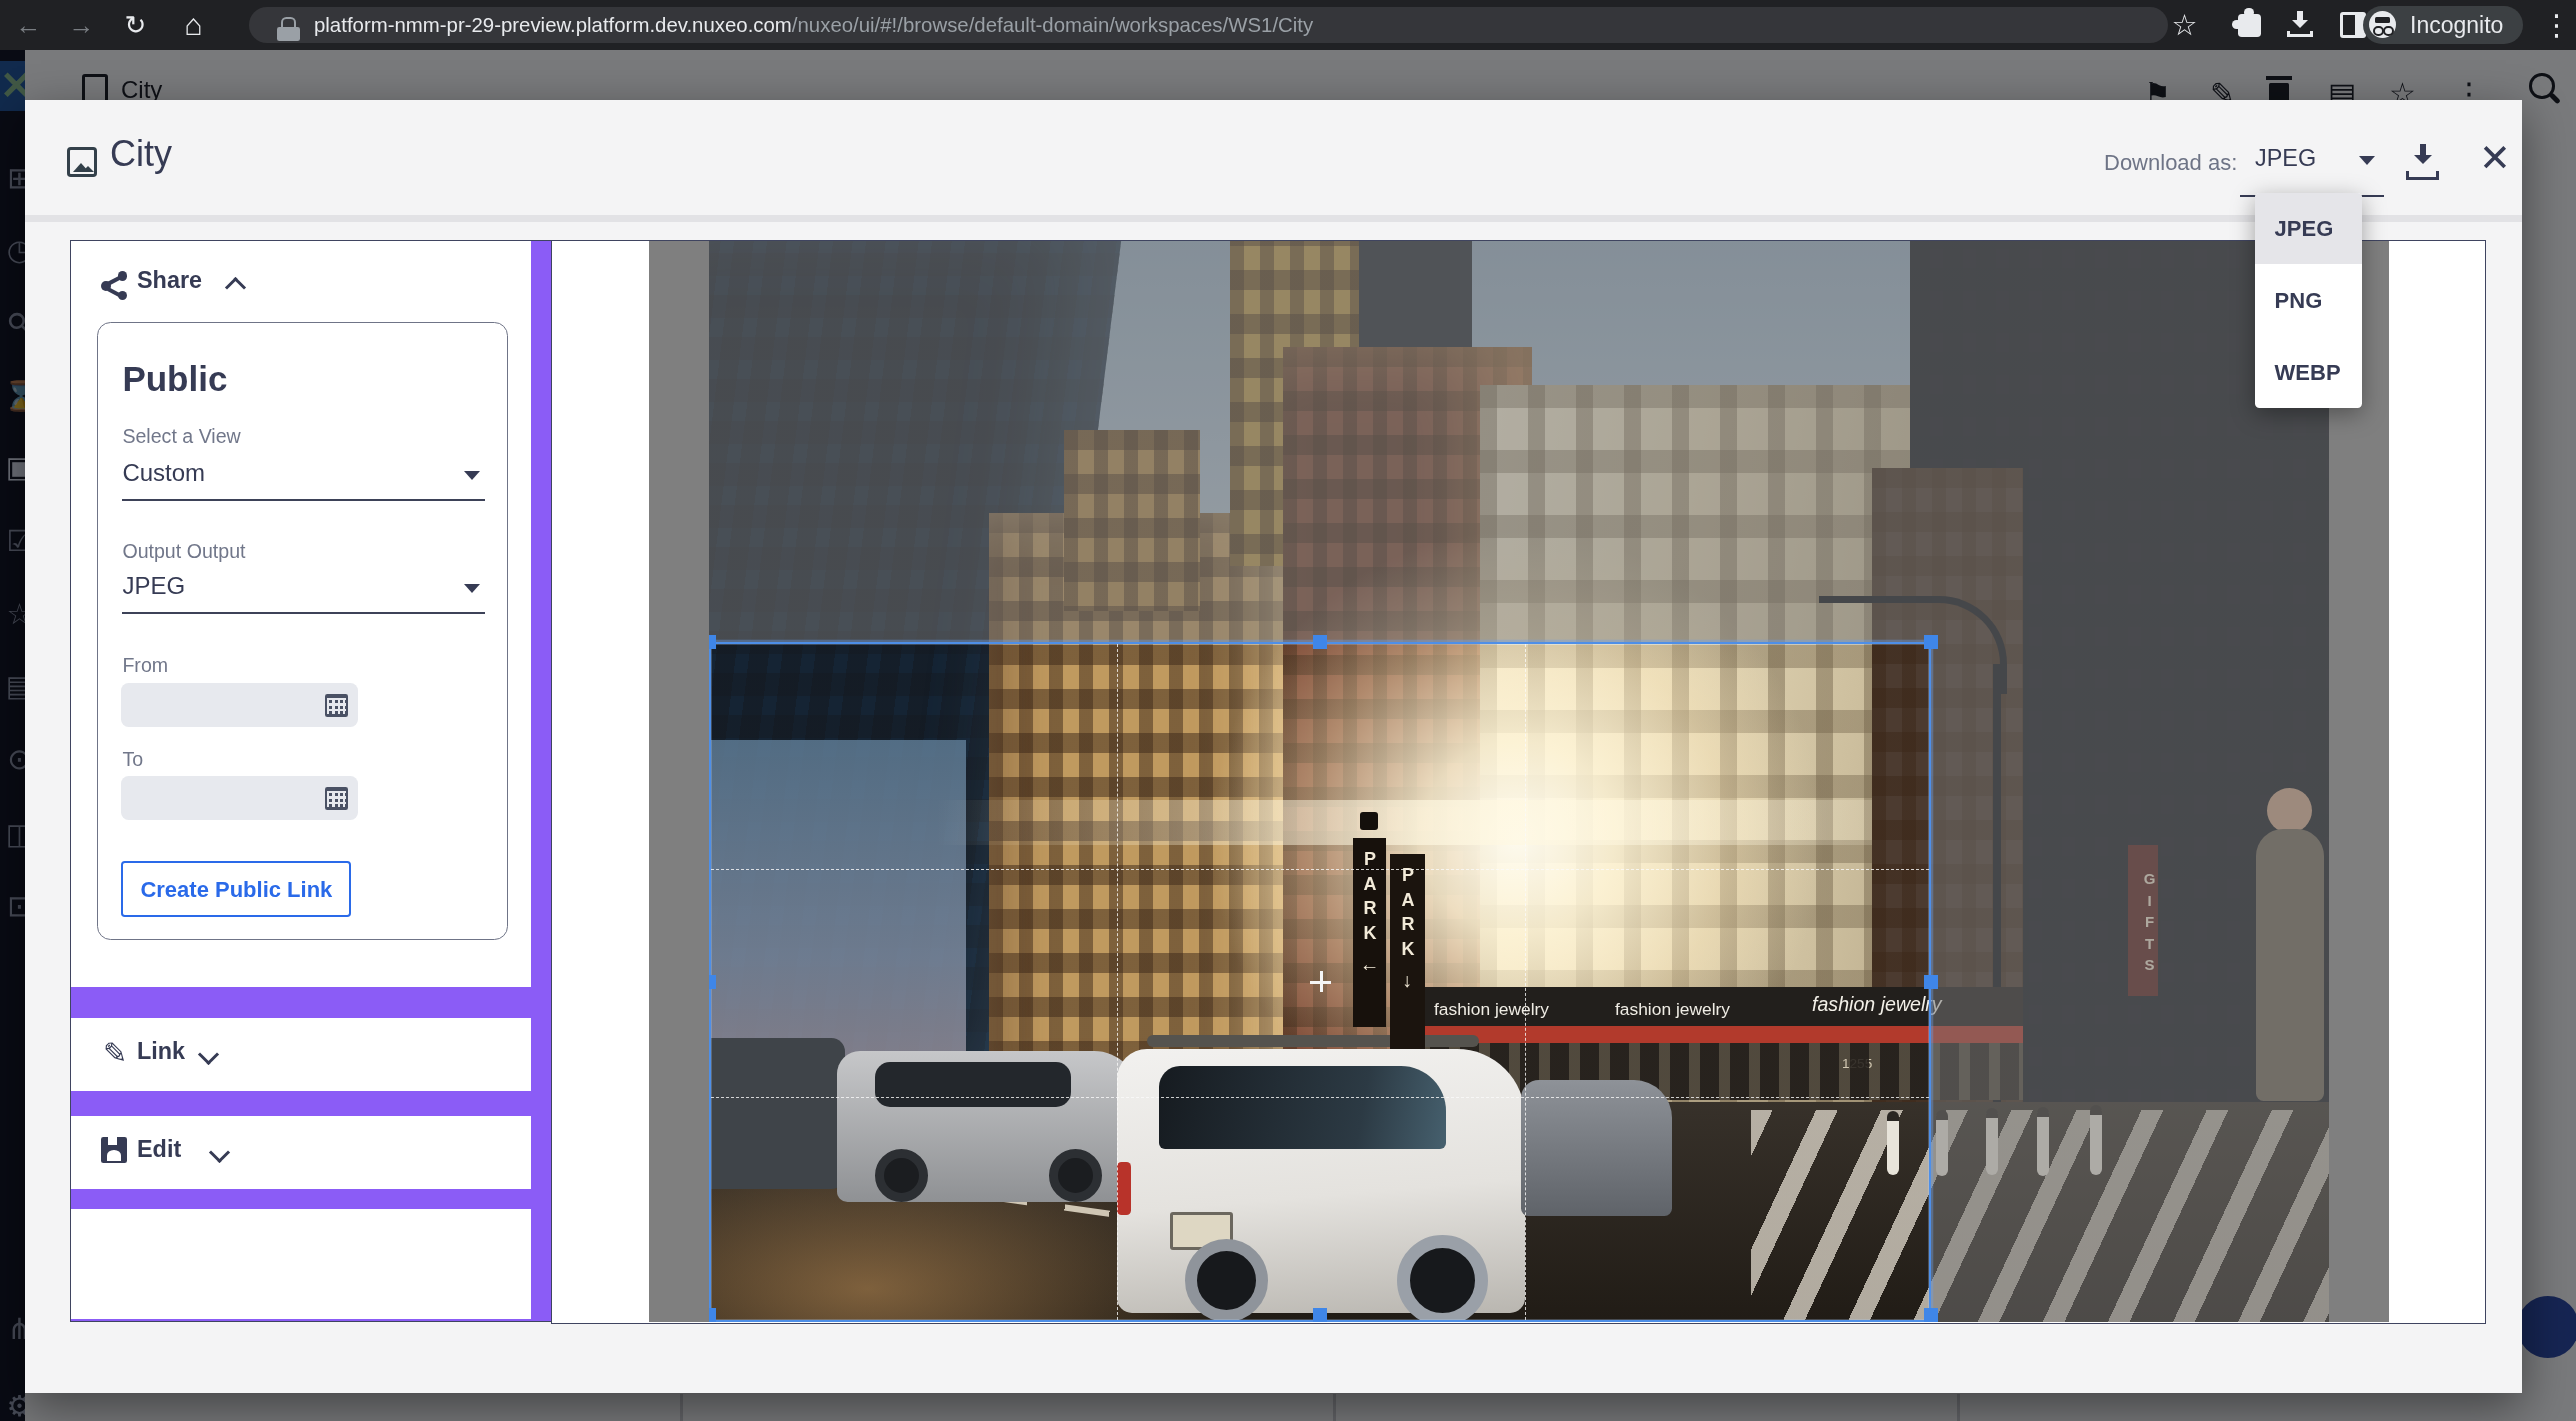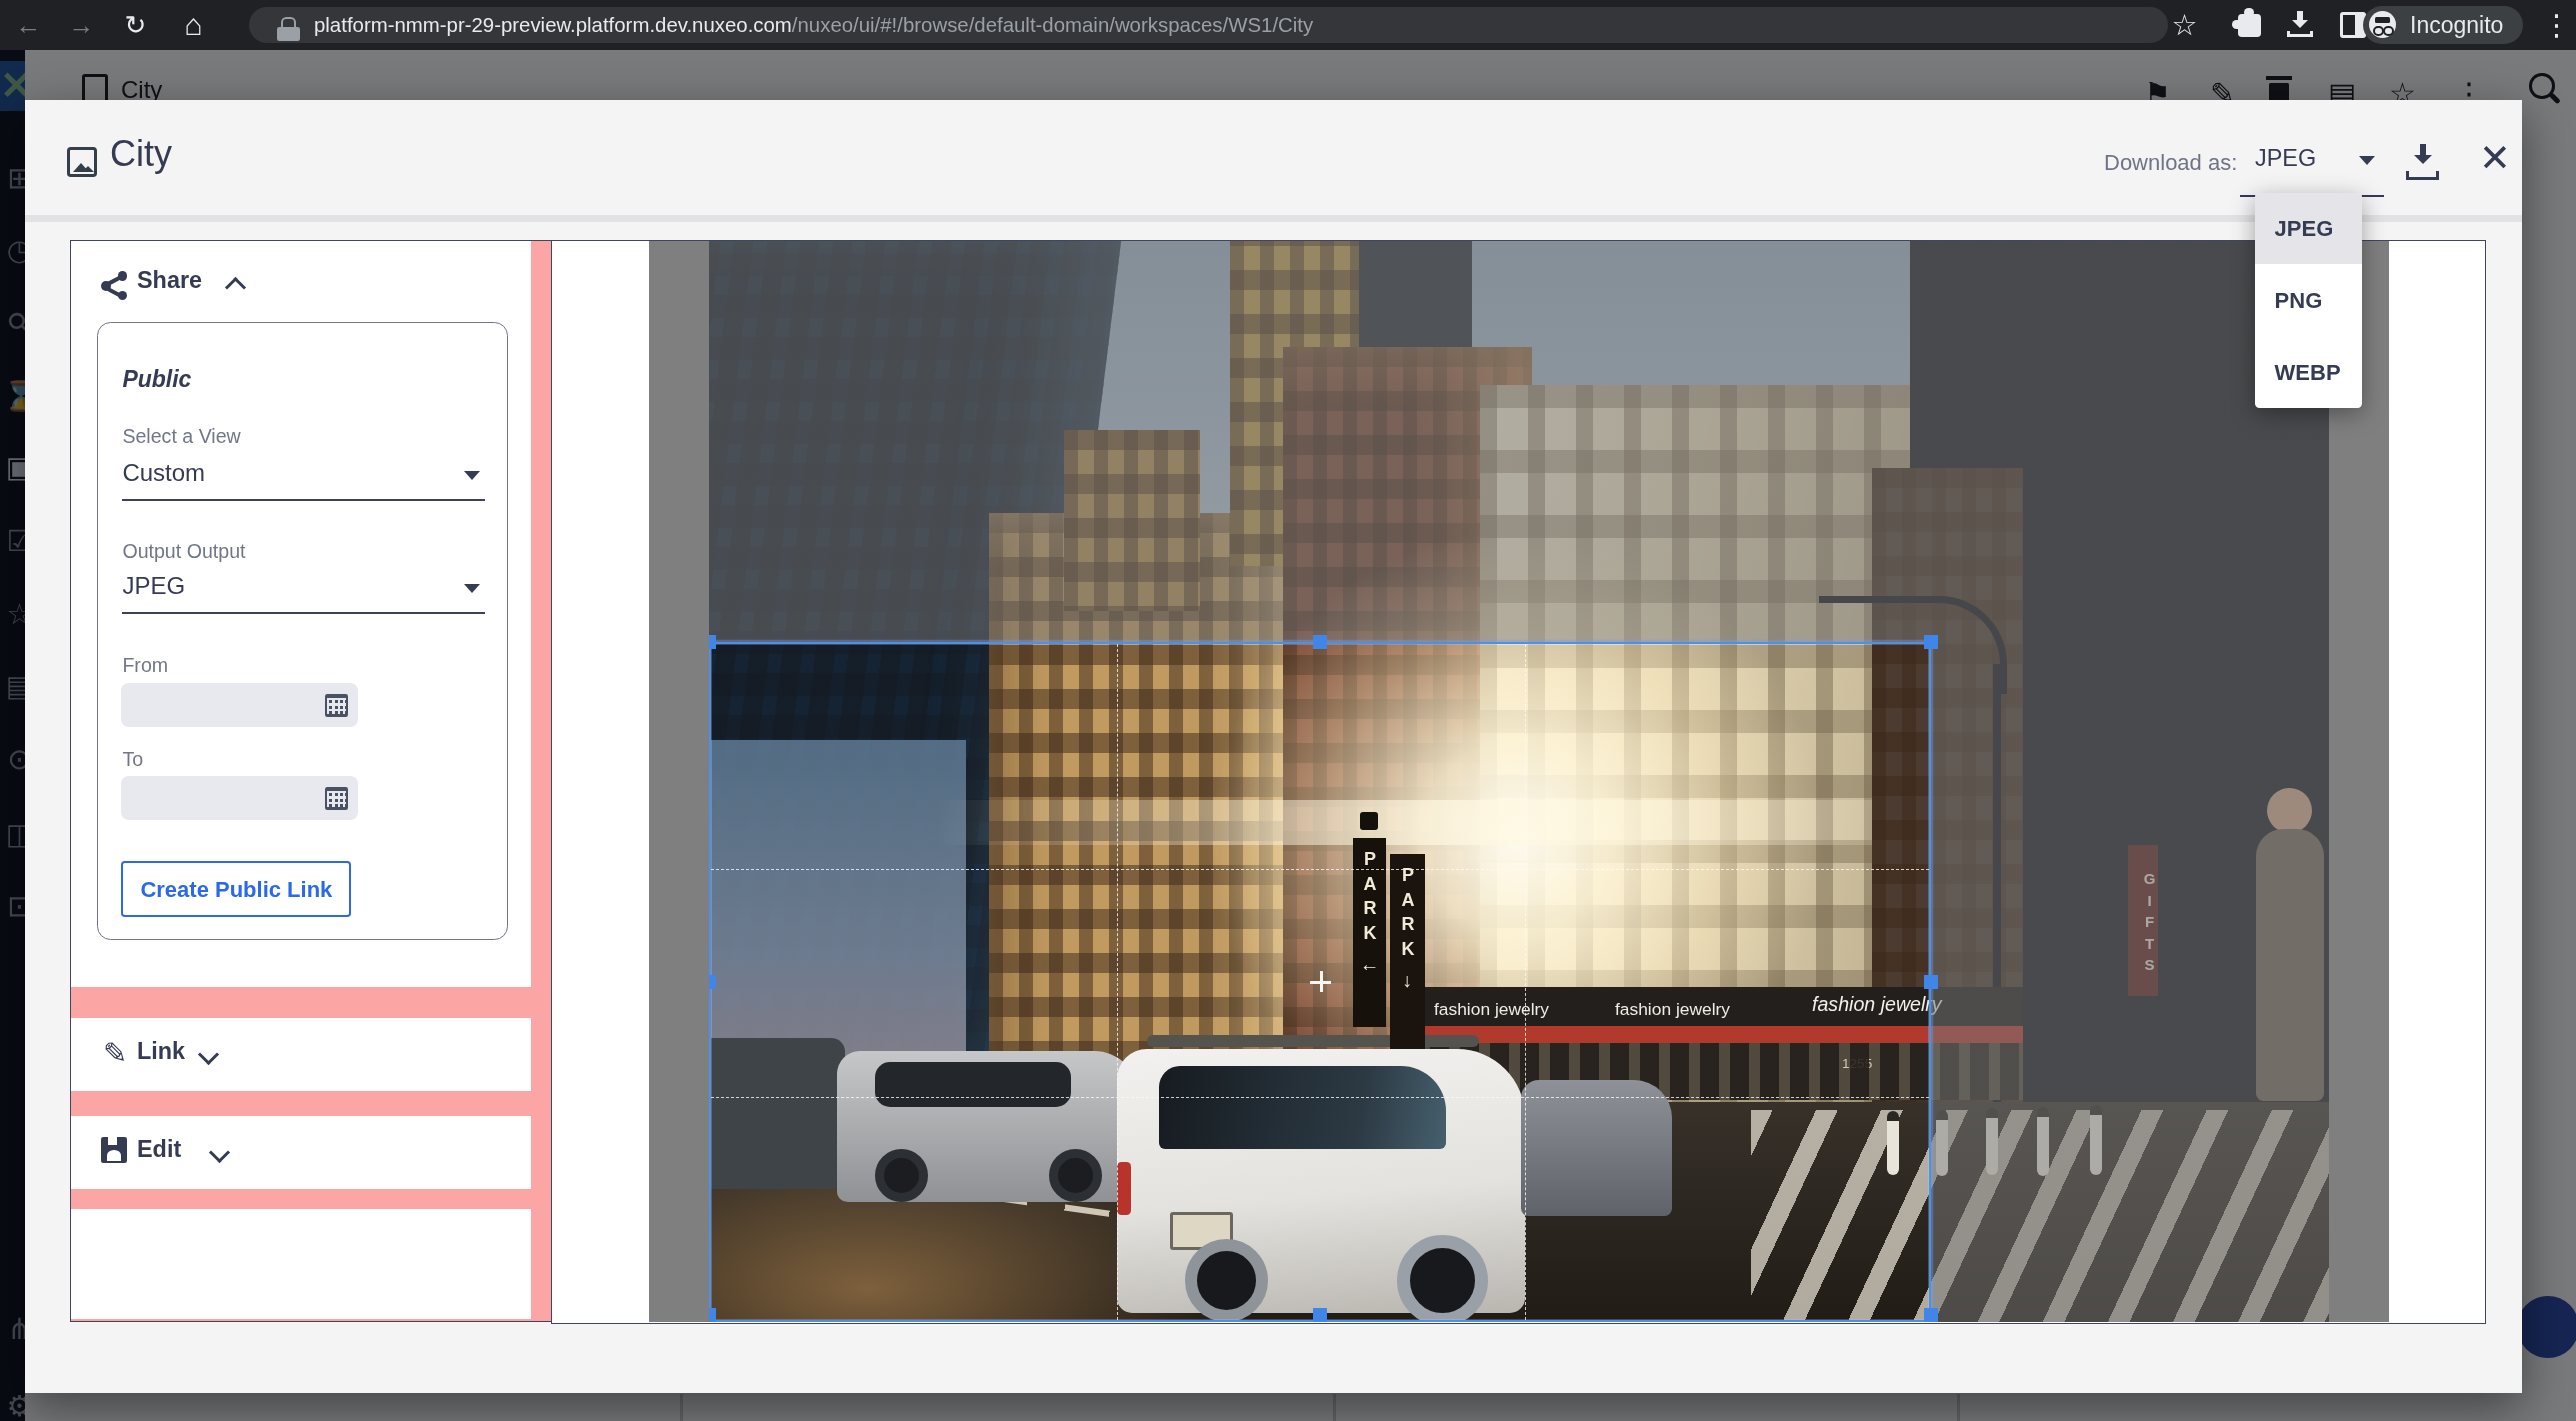--- a/index.html
+++ b/index.html
@@ -53,29 +53,29 @@
   .dvalue{position:absolute;left:2230px;top:45px;font-size:23.4px;color:#363b54;}
   .caret{position:absolute;width:0;height:0;border-left:8.3px solid transparent;border-right:8.3px solid transparent;border-top:9.8px solid #363b54;}
   .dunder{position:absolute;left:2215px;top:95px;width:144px;height:1.5px;background:#363b54;}
   .hdl{position:absolute;left:2381px;top:44px;width:33px;height:36px;}
   .hdl .arr{position:absolute;left:13.6px;top:0;width:6px;height:15px;background:#363b54;}
   .hdl .arr:after{content:"";position:absolute;left:-6px;top:10.6px;border:9px solid transparent;border-top-color:#363b54;}
   .hdl .tray{position:absolute;left:0;bottom:0;width:33px;height:9px;border:3.8px solid #363b54;border-top:none;box-sizing:border-box;}
   .xclose{position:absolute;left:2454px;top:39px;font-size:38px;color:#363b54;line-height:38px;}
   .hdivider{position:absolute;left:0;top:115px;width:2497px;height:6.8px;background:#e2e2e5;}
   
-  .lpanel{position:absolute;left:45px;top:140px;width:534px;height:1082px;border:1.5px solid #3f4460;background:#fca5a5;box-sizing:border-box;}
+  .lpanel{position:absolute;left:45px;top:140px;width:534px;height:1082px;border:1.5px solid #3f4460;background:#8b5cf6;box-sizing:border-box;}
   .sec{position:absolute;left:0;width:460px;background:#fff;}
   .shareic{position:absolute;left:30px;top:30px;width:27px;height:30px;}
   .shareic i{position:absolute;width:9.8px;height:9.8px;border-radius:50%;background:#363b54;}
   .shareic .l1,.shareic .l2{position:absolute;left:6px;width:16.6px;height:3.8px;background:#363b54;}
   .secttl{position:absolute;left:66px;top:26px;font-size:23.4px;font-weight:bold;color:#363b54;}
   .chev{position:absolute;width:12px;height:12px;border-right:3px solid #363b54;border-bottom:3px solid #363b54;}
   .card{position:absolute;left:26.4px;top:81px;width:411px;height:618px;border:1.5px solid #6f7487;border-radius:13.6px;background:#fff;box-sizing:border-box;}
-  .cardttl{position:absolute;left:24px;top:43px;font-size:23px;font-weight:bold;color:#363b54;font-style:italic;}
+  .cardttl{position:absolute;left:24px;top:36px;font-size:35px;font-weight:bold;color:#363b54;}
   .glabel{position:absolute;left:24px;font-size:19.6px;color:#71778a;}
   .selval{position:absolute;left:24px;font-size:24px;color:#363b54;}
   .selline{position:absolute;left:24px;width:363px;height:1.5px;background:#3d4258;}
   .dinput{position:absolute;left:23px;width:237px;height:44px;background:#e7e9ee;border-radius:7.6px;}
   .calic{position:absolute;right:10.6px;top:10.6px;width:23px;height:23px;background:#4a5164;border-radius:2.3px;}
   .calic:before{content:"";position:absolute;left:2.3px;top:4.5px;right:2.3px;bottom:2.3px;background:
      repeating-linear-gradient(90deg,#e7e9ee 0 2.3px,transparent 2.3px 5.3px),
      repeating-linear-gradient(180deg,#e7e9ee 0 2.3px,transparent 2.3px 5.3px);}
   .cplbtn{position:absolute;left:23px;top:538px;width:230px;height:56px;border:2.3px solid #2a6ae9;border-radius:3.8px;
           color:#2a6ae9;font-size:22px;font-weight:bold;text-align:center;line-height:53px;background:#fff;box-sizing:border-box;}

